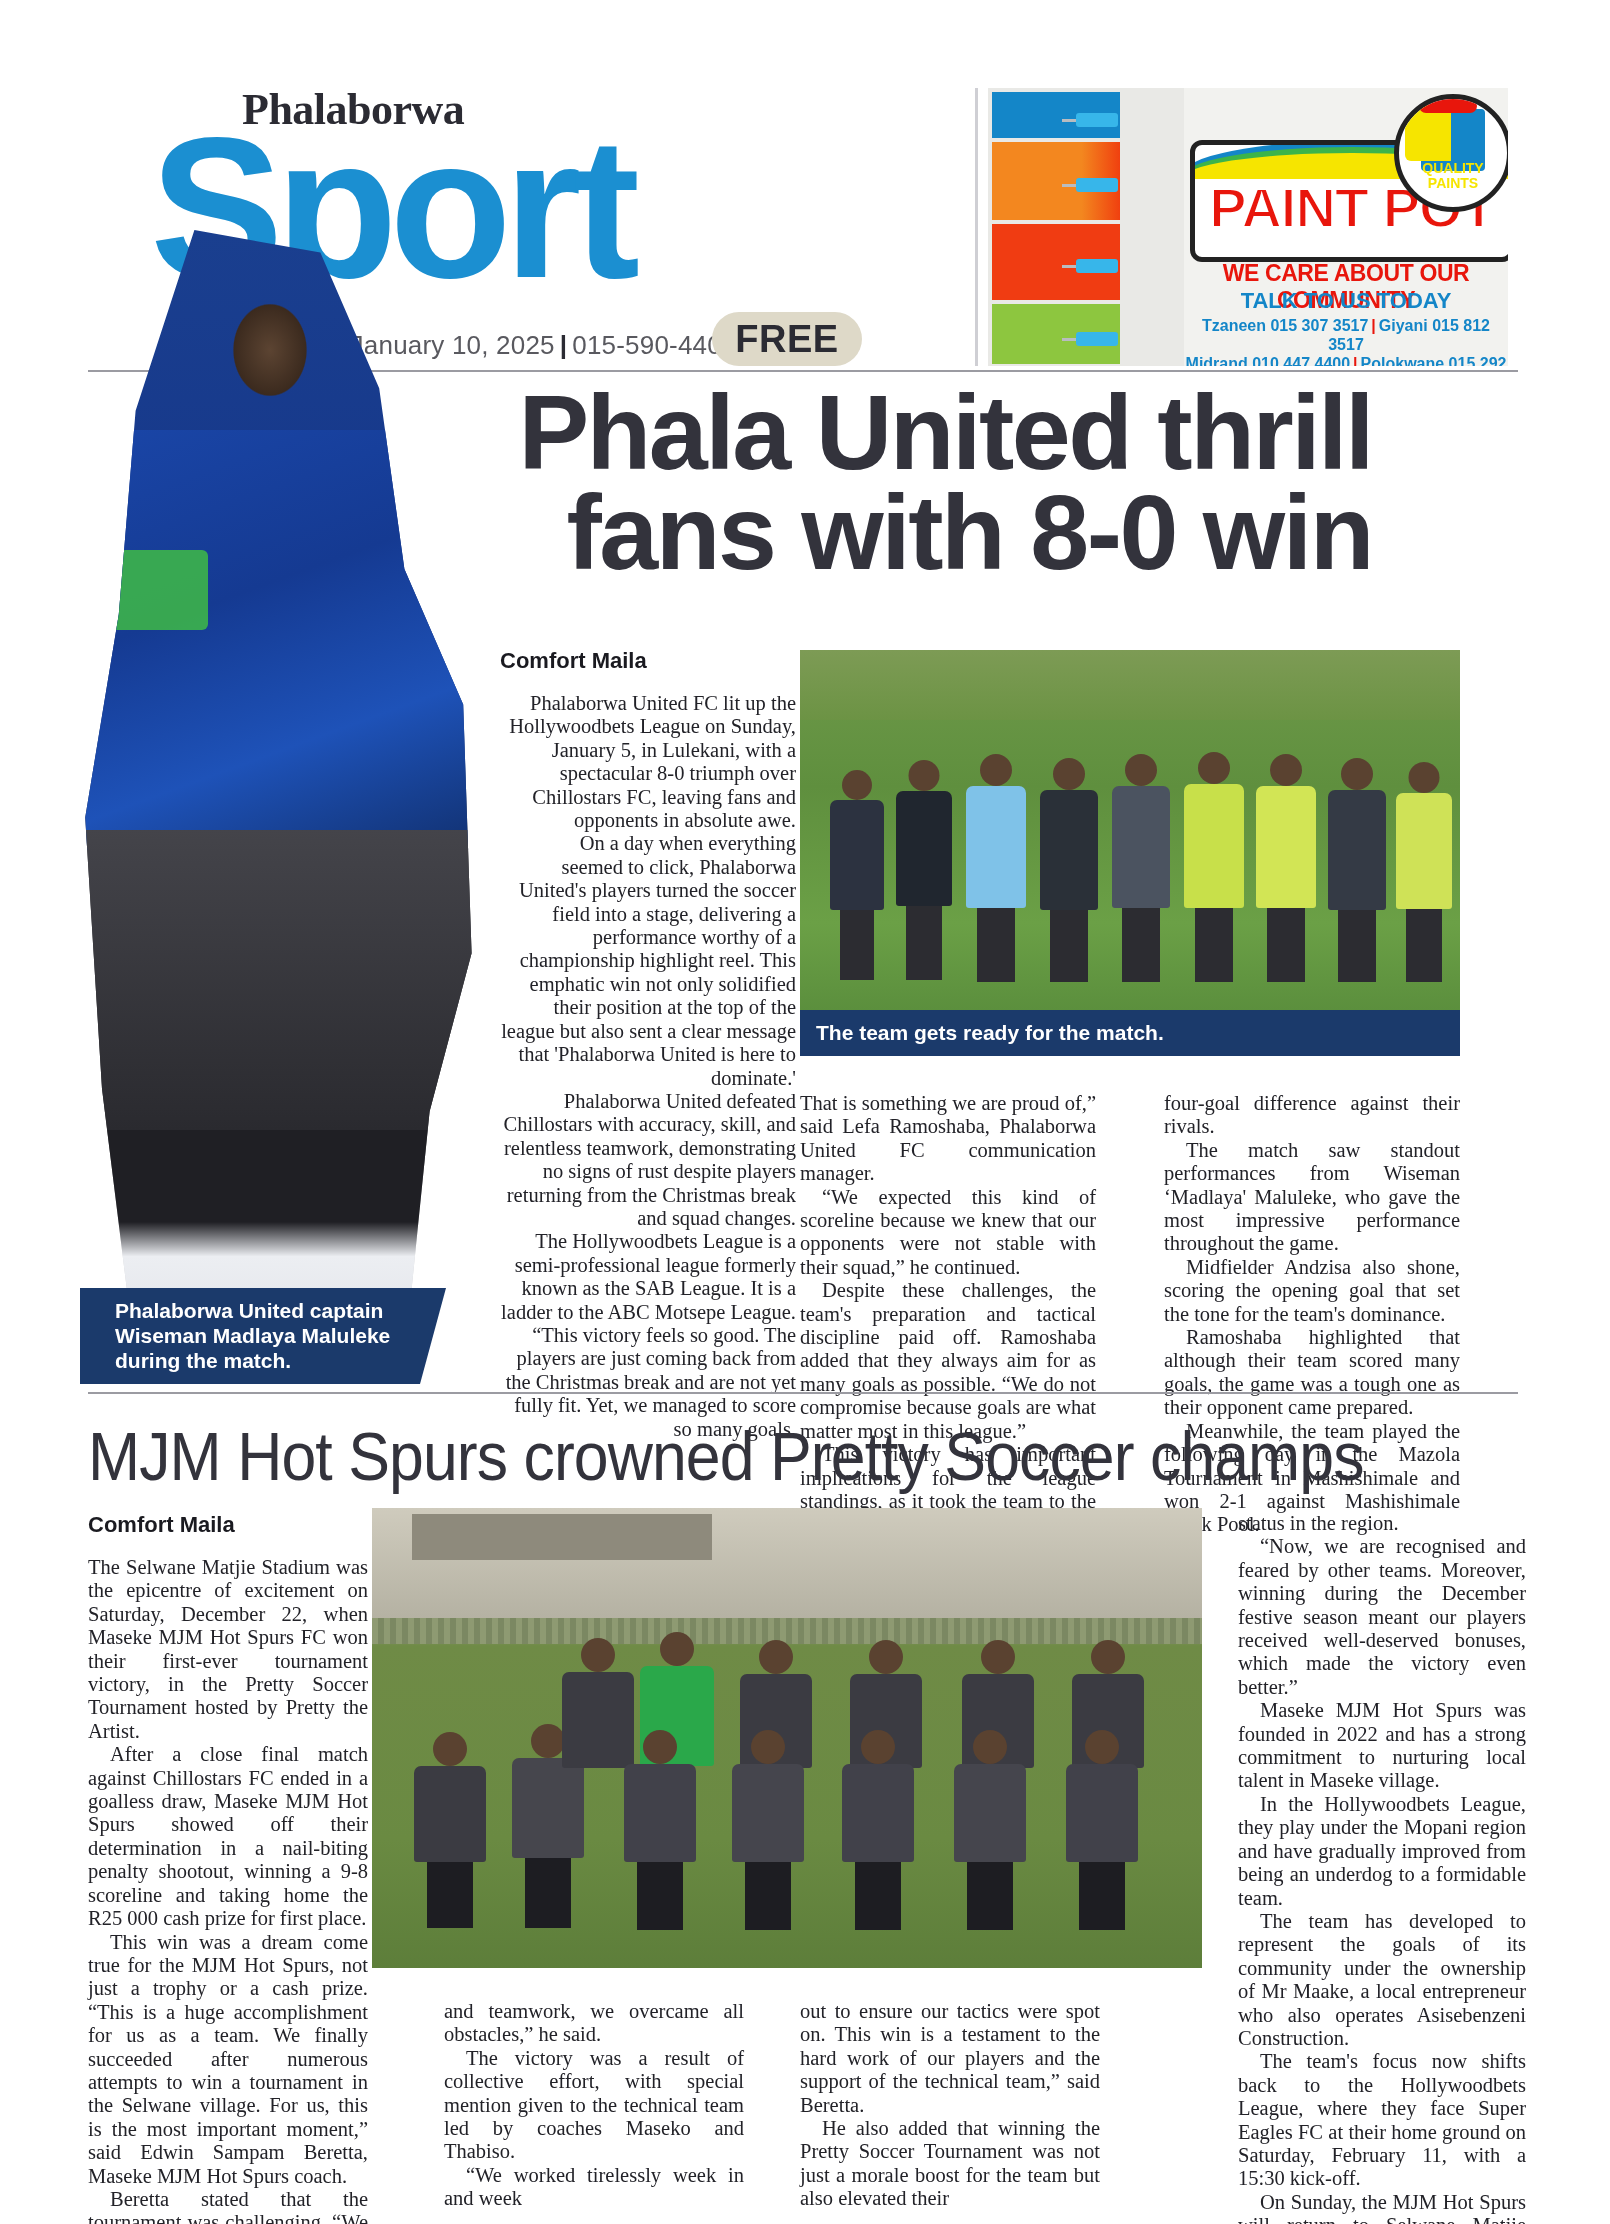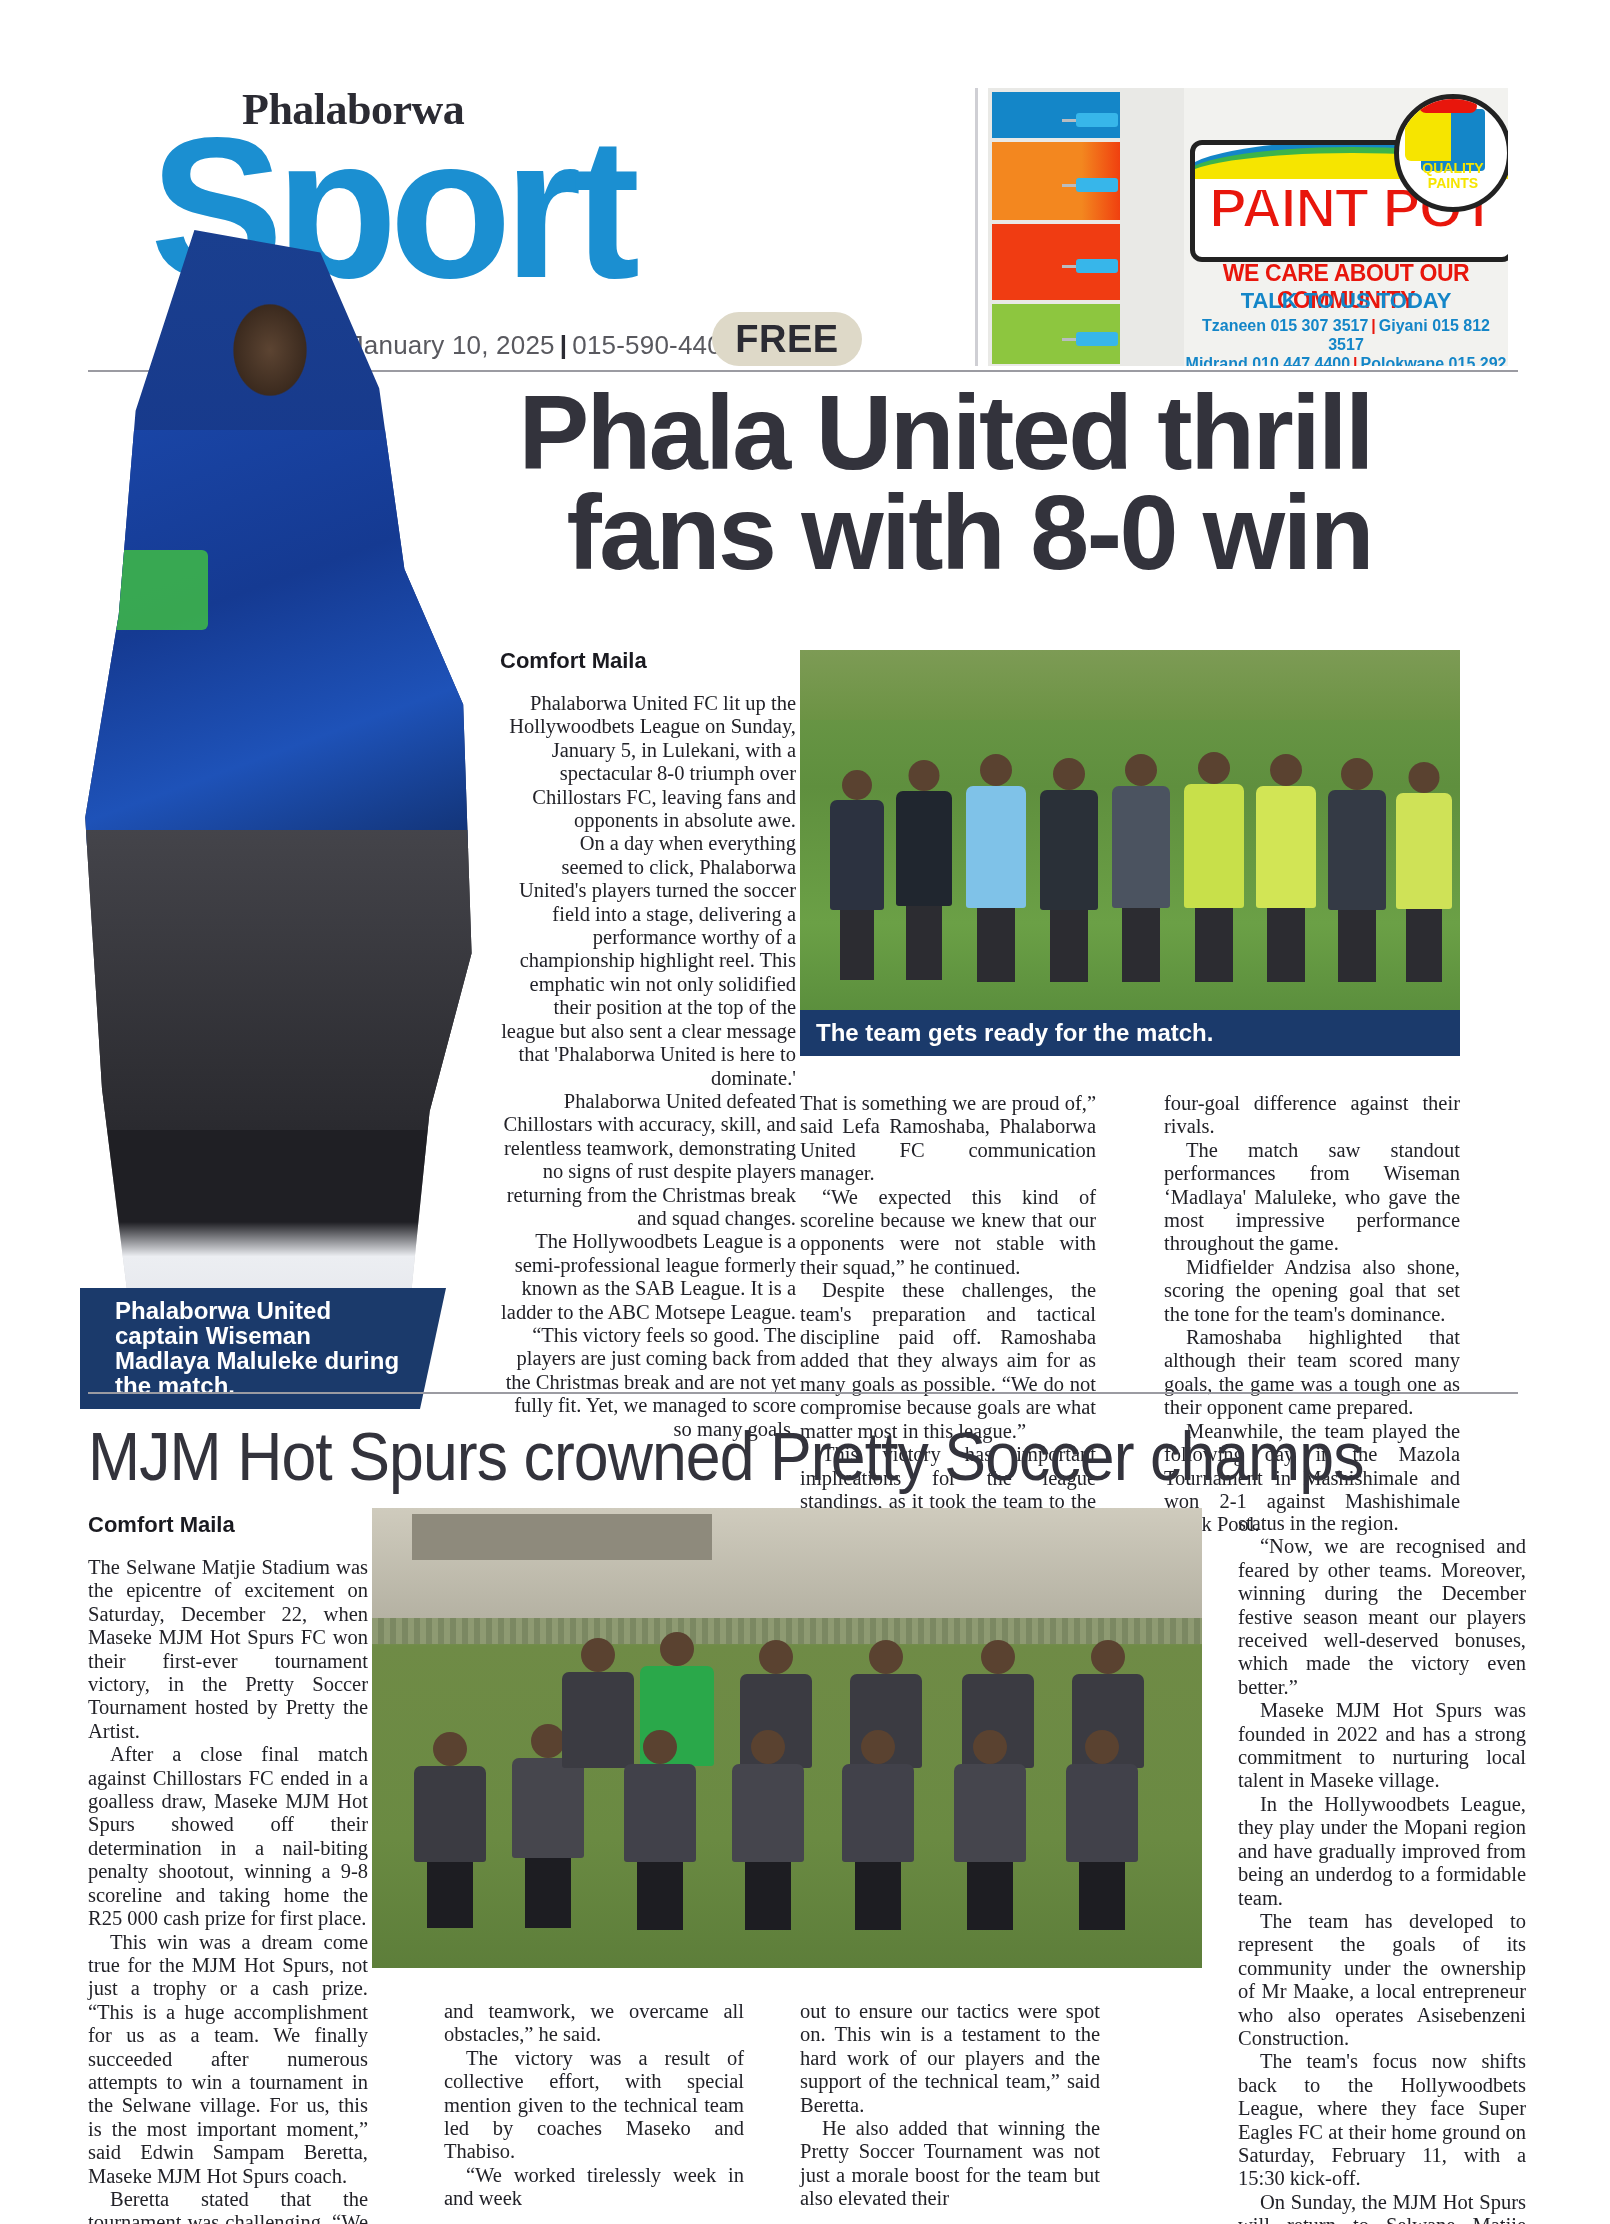--- a/index.html
+++ b/index.html
@@ -64,21 +64,21 @@
   }
   .player-photo .socks{
     position:absolute;left:0;top:900px;width:100%;height:230px;
     background:linear-gradient(180deg,#1f1f24 0%,#1f1f24 40%,#eceef2 55%,#dfe2e8 100%);
   }
 
   .caption-ribbon{
     position:absolute;
     background:#1b3a6b;color:#fff;
     font-family:"Liberation Sans", sans-serif;
-    font-weight:700;font-size:24px;line-height:25px;
+    font-weight:700;font-size:21px;line-height:25px;
     padding:10px 16px 11px 16px;
     box-sizing:border-box;
   }
   .caption-ribbon.notch{clip-path:polygon(0 0,100% 0,calc(100% - 26px) 100%,0 100%);padding-right:42px;}
 
   
   .ad{
     position:absolute;left:975px;top:88px;width:530px;height:278px;
     border-left:3px solid #cfcfd4;box-sizing:border-box;
   }

